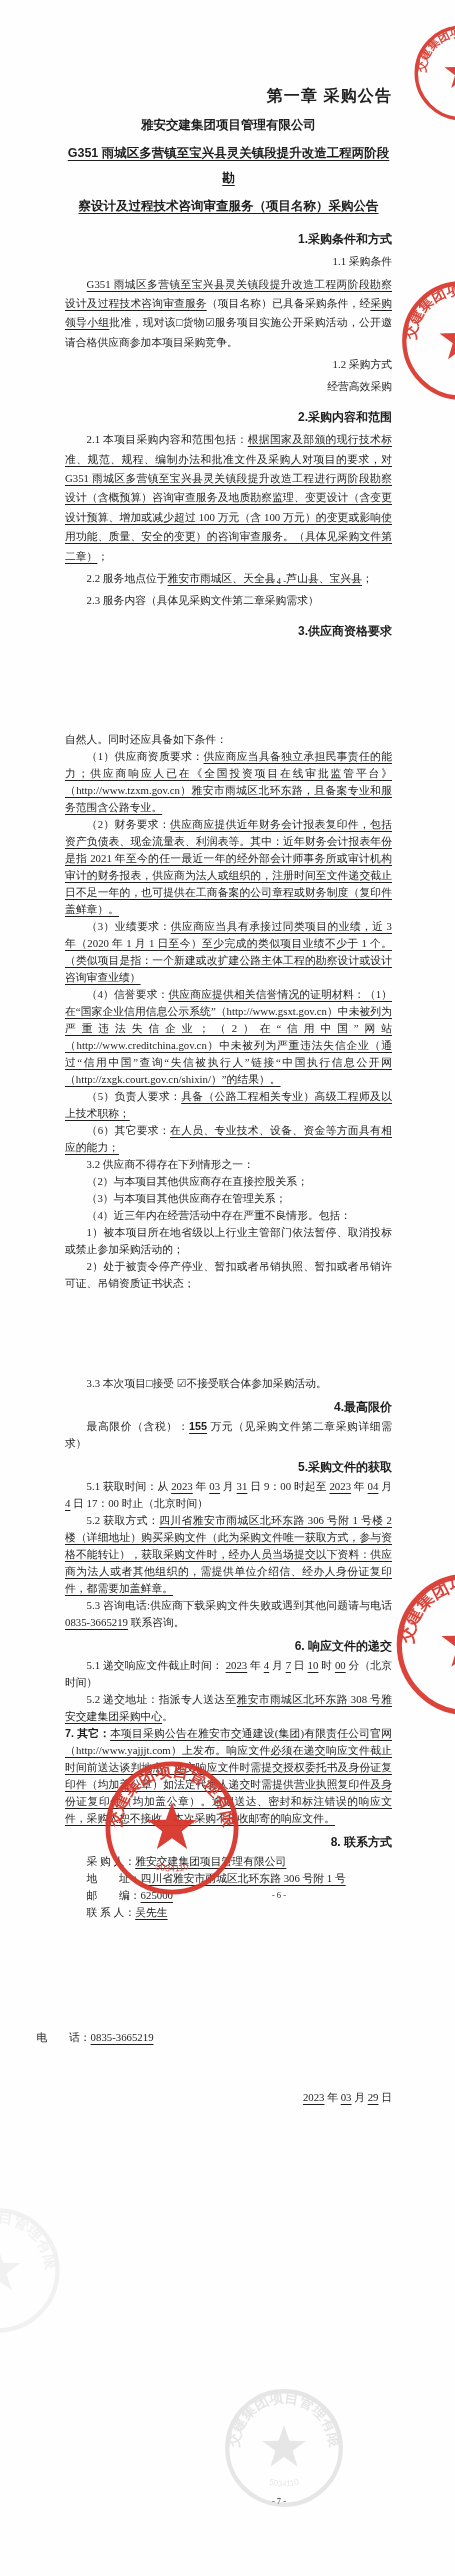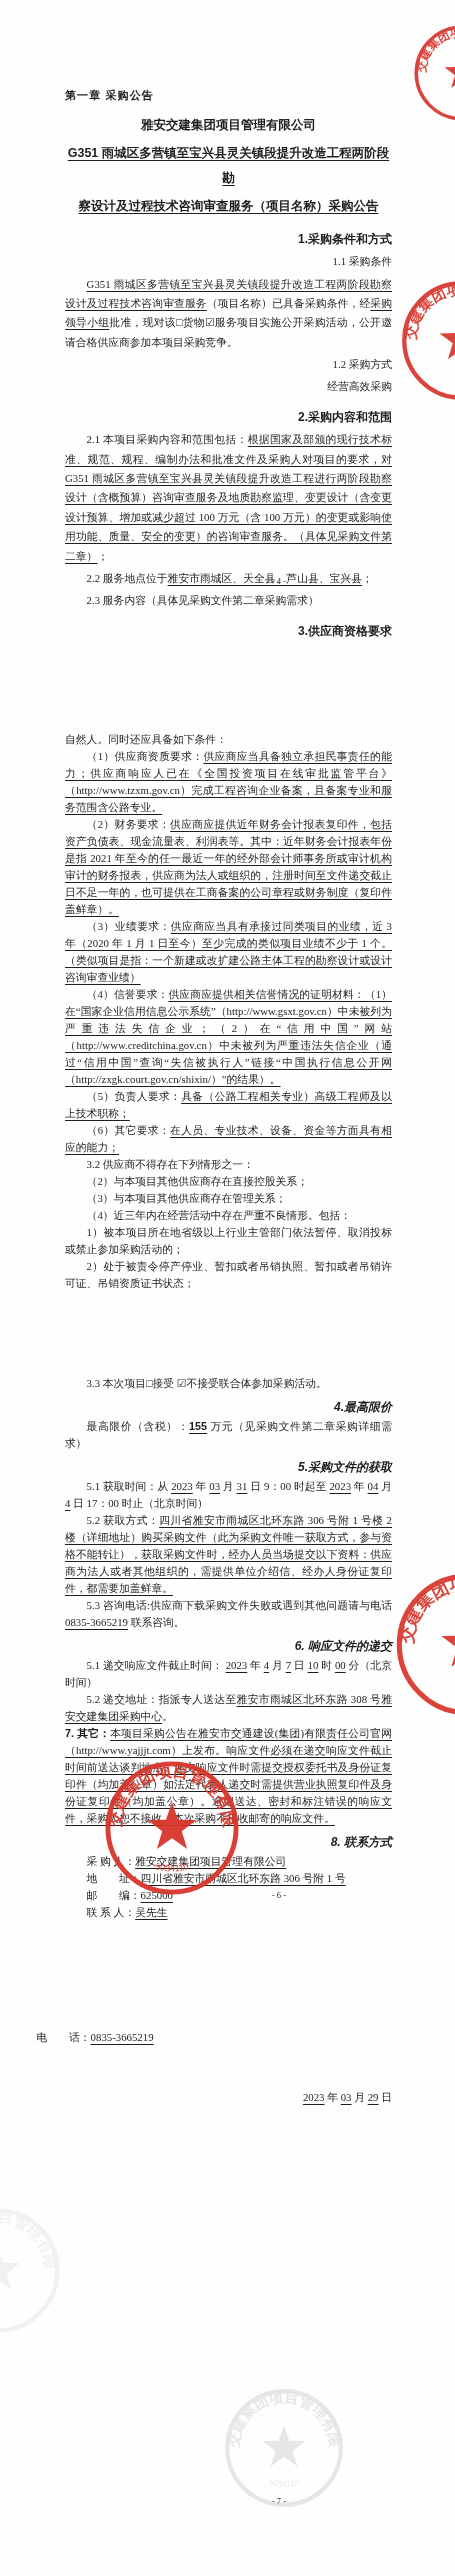--- a/index.html
+++ b/index.html
@@ -10,28 +10,28 @@
   }
   .doc{position:relative;width:456px;height:2576px;background:#fefefe;}
   .page{position:absolute;left:0;width:456px;height:644px;overflow:hidden;}
   #page-1{top:0;} #page-2{top:644px;} #page-3{top:1288px;} #page-4{top:1932px;}
   .content{padding:87px 64px 0 65px;}
   #page-4 .content{padding-top:93px;padding-left:15px;}
   .blk{margin:2.8px 0 0 0;line-height:19.4px;font-size:10.8px;text-align:right;}
   #page-2 .blk{line-height:17px;margin-top:0;}
   #page-3 .blk{line-height:17px;margin-top:0;}
   .chapter{font-family:"Liberation Sans","DejaVu Sans",sans-serif;font-weight:bold;
-    font-size:11px;text-align:left;margin:0 0 9px 0;line-height:17px;letter-spacing:1.1px;}
+    font-size:16px;text-align:right;margin:0 0 9px 0;line-height:17px;letter-spacing:1.1px;}
   .org{font-family:"Liberation Sans","DejaVu Sans",sans-serif;font-weight:bold;
     font-size:12.5px;text-align:center;margin:10.2px 0 3.4px 0;line-height:23px;}
   .doctitle{font-family:"Liberation Sans","DejaVu Sans",sans-serif;font-weight:bold;
     font-size:12.5px;text-align:center;margin:3.4px 0 0 0;line-height:25px;}
   .h{font-family:"Liberation Sans","DejaVu Sans",sans-serif;font-weight:bold;
     font-size:12px;line-height:20.5px;margin:10.2px 0 2.3px 0;text-indent:0;}
-  #page-3 .h{margin-top:6.8px;font-style:italic;}
+  #page-3 .h{margin-top:6.8px;}
   .sub{text-indent:2em;}
   .para{text-indent:2em;text-align:justify;}
   .noind{text-indent:0;text-align:justify;}
   .date{text-indent:0;padding-left:210px;margin-top:41px;}
   .u{text-decoration:underline;text-underline-offset:2.8px;text-decoration-thickness:0.6px;}
   .b{font-weight:bold;font-family:"Liberation Sans","DejaVu Sans",sans-serif;}
   .pagenum{position:absolute;left:0;width:100%;text-align:center;font-size:8.5px;
     color:#2a2a2a;transform:translateX(51px);}
   #page-1 .pagenum{top:576px;} #page-2 .pagenum{top:567px;}
   #page-3 .pagenum{top:602px;} #page-4 .pagenum{top:564px;}
@@ -76,21 +76,21 @@
           <path id="arc1" d="M 34 130 A 96 96 0 1 1 226 130" fill="none"></path>
           <text fill="#d8352a" font-size="30" font-weight="bold" font-family="Liberation Sans, sans-serif"><textPath href="#arc1" startOffset="50%" text-anchor="middle">雅安交建集团项目管理有限公司</textPath></text>
           <polygon points="130,82 141.2,114.6 175.7,115.2 148.1,135.9 158.2,168.8 130,149 101.8,168.8 111.9,135.9 84.3,115.2 118.8,114.6" fill="#d8352a"></polygon>
         </svg>
       </div>
     </section>
 
   <section class="page" id="page-2">
     <div class="content">
         <div class="blk noind"><span>自然人。同时还应具备如下条件：</span></div>
-        <div class="blk para"><span>（1）供应商资质要求：</span><span class="u">供应商应当具备独立承担民事责任的能力；供应商响应人已在《全国投资项目在线审批监管平台》（http://www.tzxm.gov.cn）完成工程咨询企业备案，且备案专业和服务范围含公路专业。</span></div>
+        <div class="blk para"><span>（1）供应商资质要求：</span><span class="u">供应商应当具备独立承担民事责任的能力；供应商响应人已在《全国投资项目在线审批监管平台》（http://www.tzxm.gov.cn）雅安市雨城区北环东路，且备案专业和服务范围含公路专业。</span></div>
         <div class="blk para"><span>（2）财务要求：</span><span class="u">供应商应提供近年财务会计报表复印件，包括资产负债表、现金流量表、利润表等。其中：近年财务会计报表年份是指 2021 年至今的任一最近一年的经外部会计师事务所或审计机构审计的财务报表，供应商为法人或组织的，注册时间至文件递交截止日不足一年的，也可提供在工商备案的公司章程或财务制度（复印件盖鲜章）。</span></div>
         <div class="blk para"><span>（3）业绩要求：</span><span class="u">供应商应当具有承接过同类项目的业绩，近 3 年（2020 年 1 月 1 日至今）至少完成的类似项目业绩不少于 1 个。（类似项目是指：一个新建或改扩建公路主体工程的勘察设计或设计咨询审查业绩）</span></div>
         <div class="blk para"><span>（4）信誉要求：</span><span class="u">供应商应提供相关信誉情况的证明材料：（1）在“国家企业信用信息公示系统”（http://www.gsxt.gov.cn）中未被列为严重违法失信企业；（2）在“信用中国”网站（http://www.creditchina.gov.cn）中未被列为严重违法失信企业（通过“信用中国”查询“失信被执行人”链接“中国执行信息公开网（http://zxgk.court.gov.cn/shixin/）”的结果）。</span></div>
         <div class="blk para"><span>（5）负责人要求：</span><span class="u">具备（公路工程相关专业）高级工程师及以上技术职称；</span></div>
         <div class="blk para"><span>（6）其它要求：</span><span class="u">在人员、专业技术、设备、资金等方面具有相应的能力；</span></div>
         <div class="blk para"><span>3.2  供应商不得存在下列情形之一：</span></div>
         <div class="blk para"><span>（2）与本项目其他供应商存在直接控股关系；</span></div>
         <div class="blk para"><span>（3）与本项目其他供应商存在管理关系；</span></div>
         <div class="blk para"><span>（4）近三年内在经营活动中存在严重不良情形。包括：</span></div>
         <div class="blk para"><span>1）被本项目所在地省级以上行业主管部门依法暂停、取消投标或禁止参加采购活动的；</span></div>

